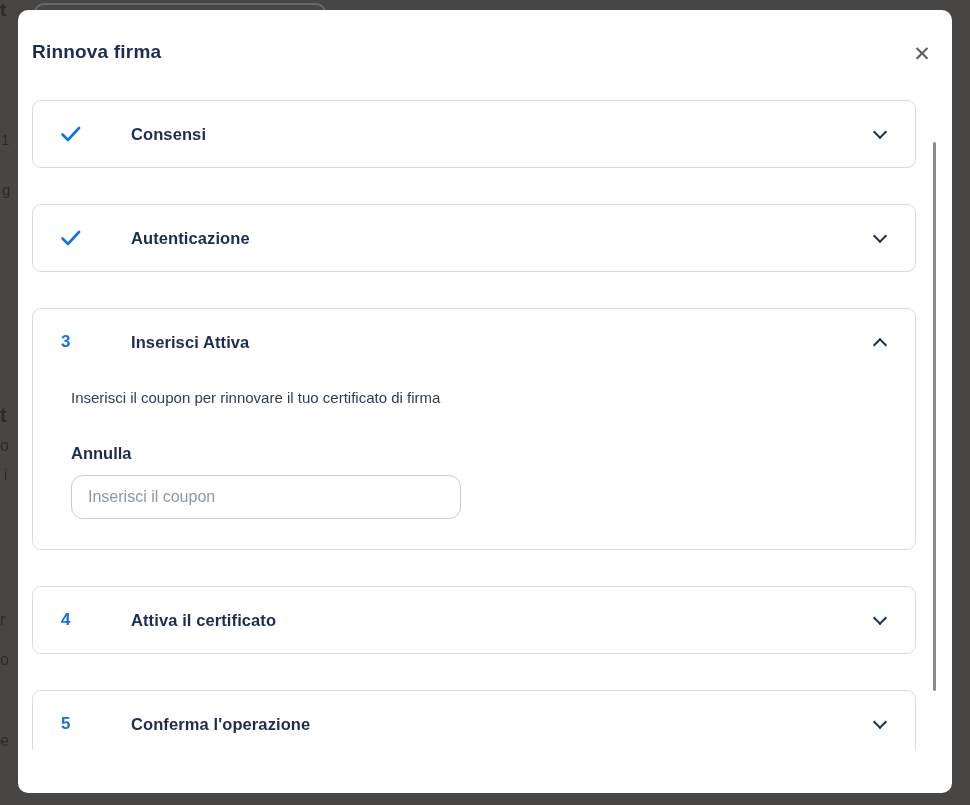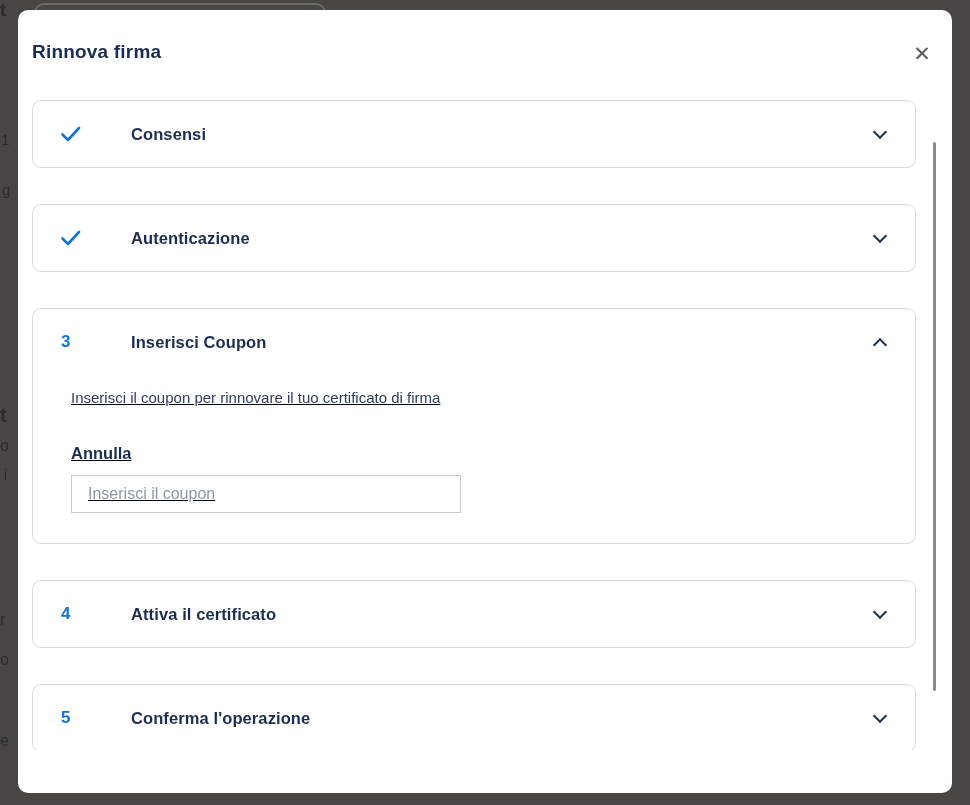--- a/index.html
+++ b/index.html
@@ -77,29 +77,29 @@
   }
   .chevron { margin-left:auto; width:14px; height:14px; position:relative; flex:none; }
   .chevron::before {
     content:""; position:absolute; left:2px; width:8px; height:8px;
     border-right:2.6px solid #1c2d52; border-bottom:2.6px solid #1c2d52;
   }
   .chevron.down::before { top:0; transform:rotate(45deg); }
   .chevron.up::before   { top:5px; transform:rotate(-135deg); }
 
   
-  .card-body { padding:12px 38px 30px 38px;text-decoration:underline; }
+  .card-body { padding:12px 38px 30px 38px; }
   .step-description { font-size:15px; line-height:22px; color:#2f3c58; }
   .field-label {
     margin-top:32px; font-size:16.5px; font-weight:700; color:#1c2d52;
     line-height:24px;
   }
   .coupon-input {
-    margin-top:10px; display:block; width:390px; height:38px;
-    border:1px solid #c8ccd1; border-radius:0; padding:0 16px;
+    margin-top:10px; display:block; width:390px; height:44px;
+    border:1px solid #c8ccd1; border-radius:12px; padding:0 16px;
     font-family:"Liberation Sans", sans-serif; font-size:16px; color:#2f3c58;
     outline:none; background:#fff;
   }
   .coupon-input::placeholder { color:#8e98a4; }
   .actions {
     margin-top:20px; display:flex; justify-content:flex-end; gap:10px;
   }
   .btn {
     height:43px; border-radius:5px; font-family:"Liberation Sans", sans-serif;
     font-size:15px; font-weight:700; display:flex; align-items:center;
@@ -157,21 +157,21 @@
           </svg>
         </span>
         <span class="card-title">Autenticazione</span>
         <span class="chevron down"></span>
       </div>
     </div>
 
     <div class="card">
       <div class="card-header">
         <span class="step-indicator">3</span>
-        <span class="card-title">Inserisci Coupon</span>
+        <span class="card-title">Inserisci Attiva</span>
         <span class="chevron up"></span>
       </div>
       <div class="card-body">
         <p class="step-description">Inserisci il coupon per rinnovare il tuo certificato di firma</p>
         <div class="field-label">Annulla</div>
         <input class="coupon-input" type="text" placeholder="Inserisci il coupon" style="">
       </div>
     </div>
 
     <div class="card">

